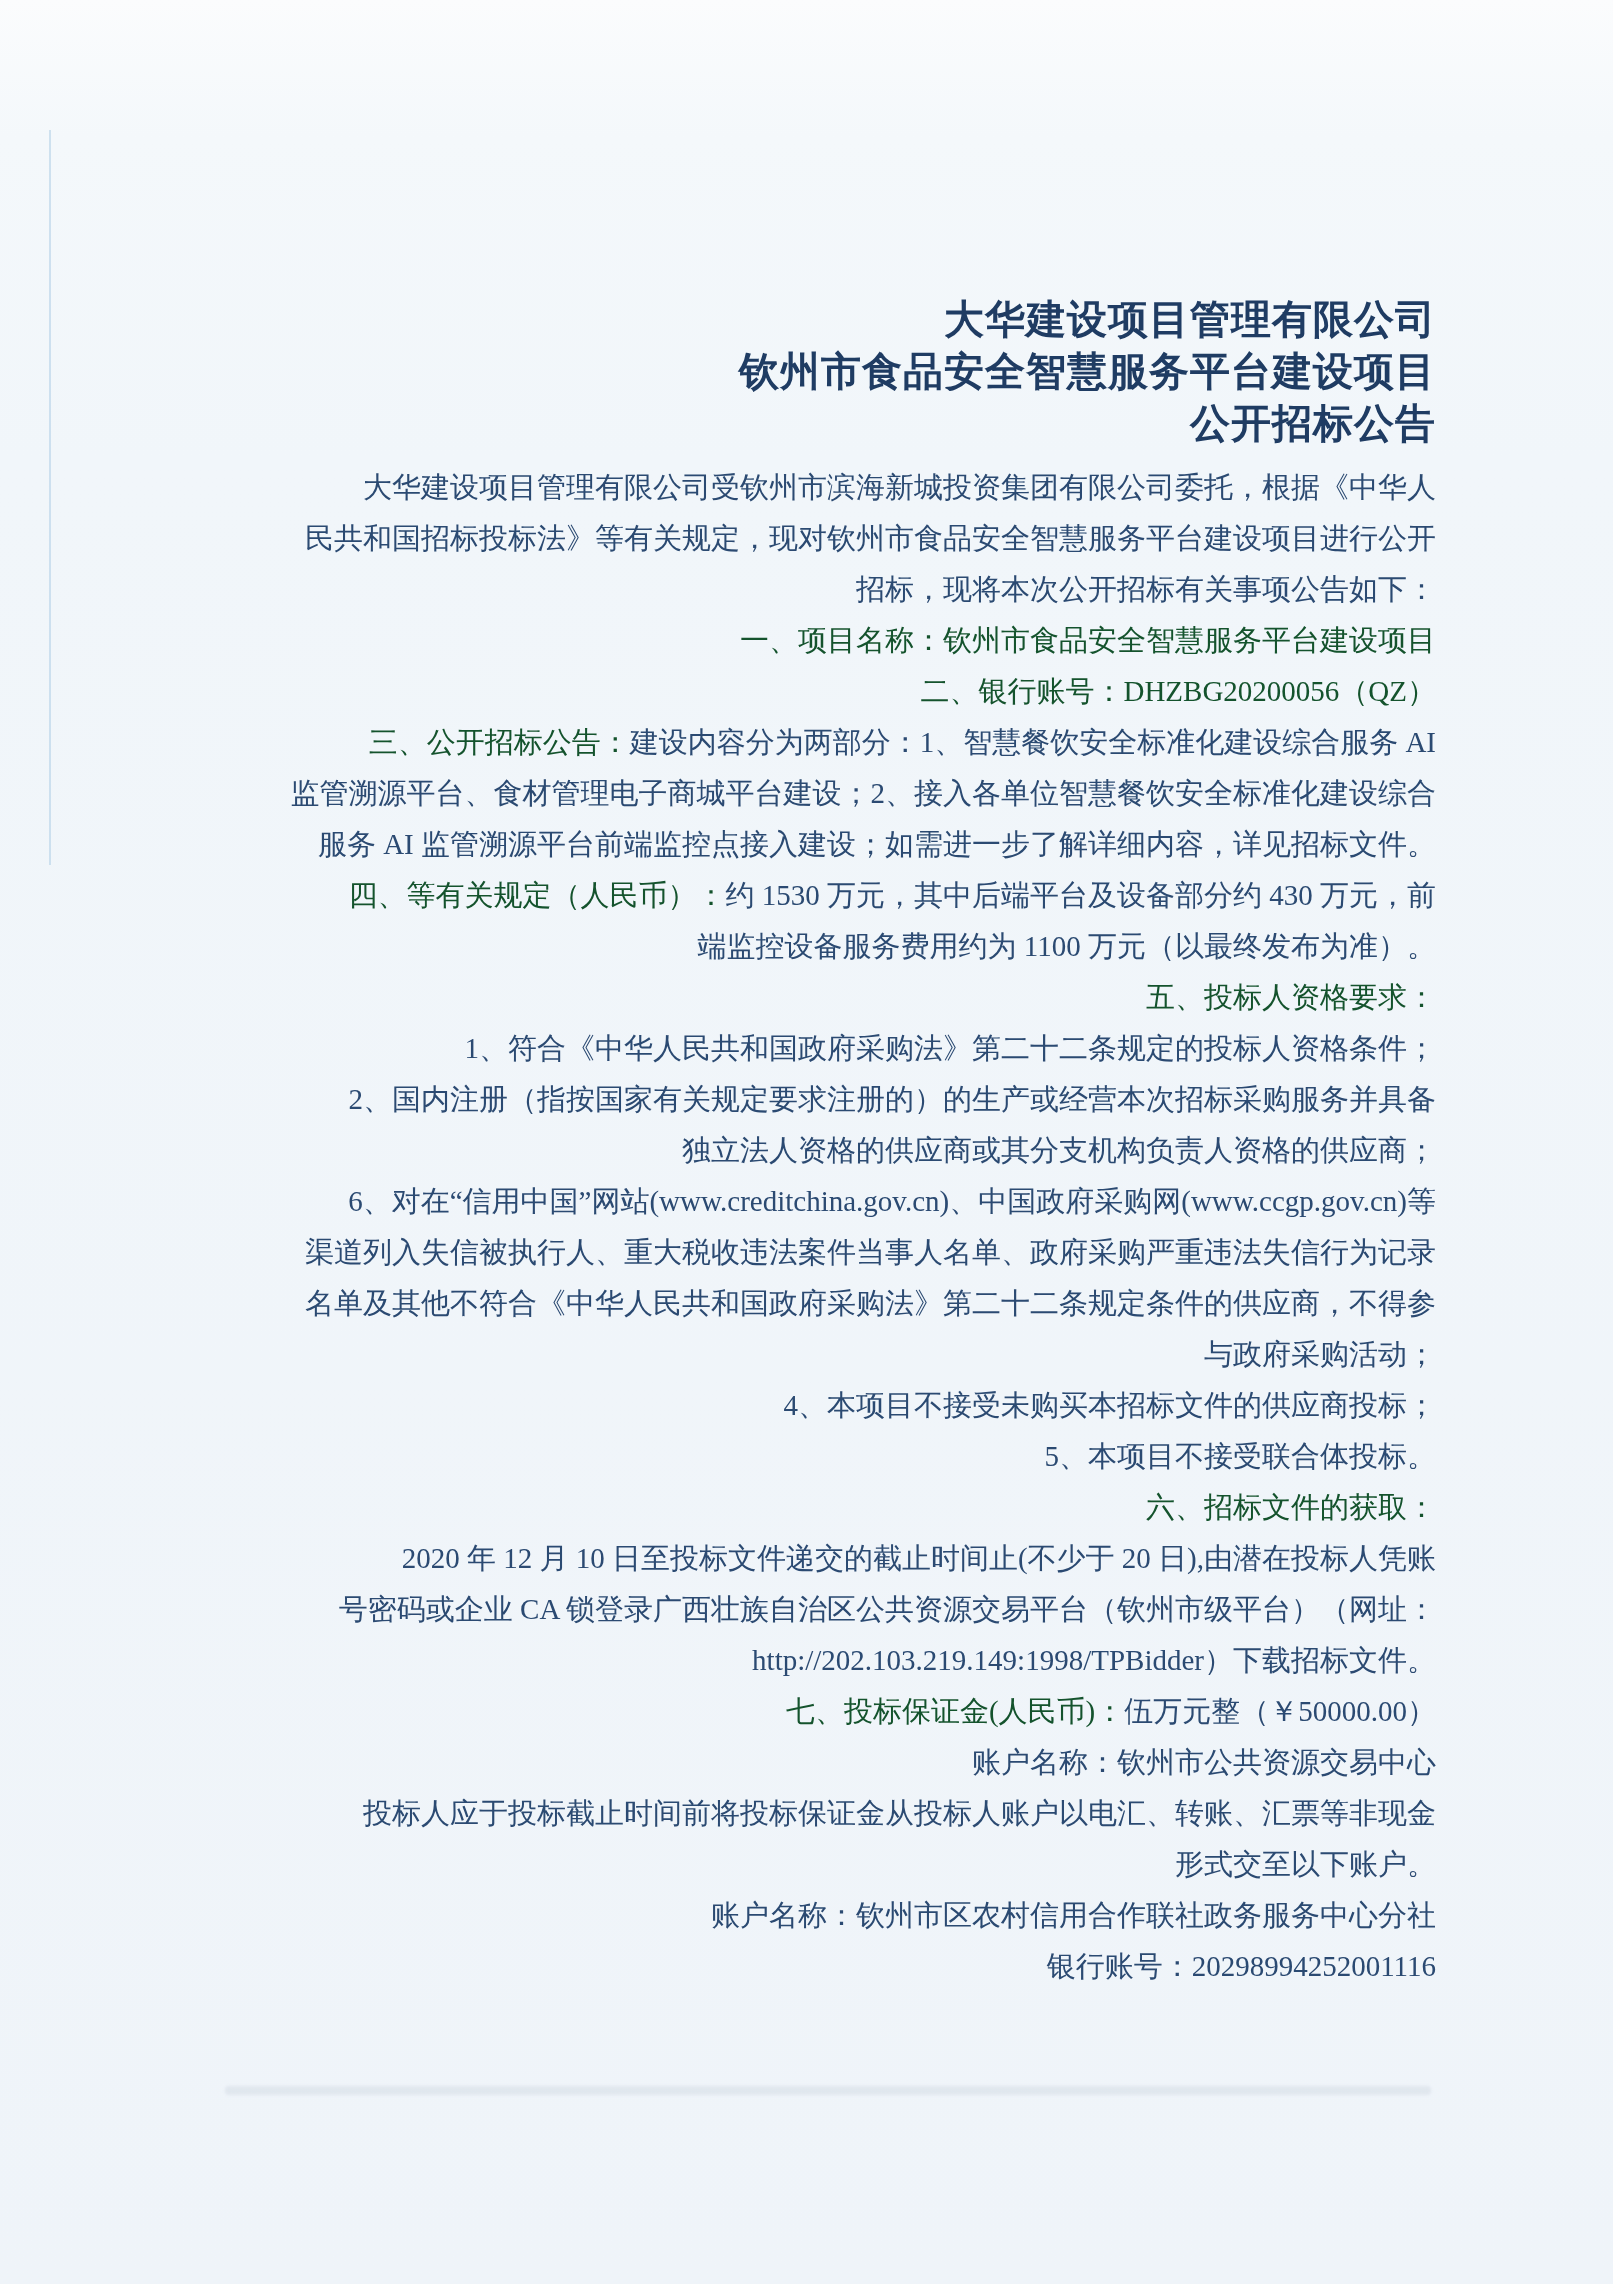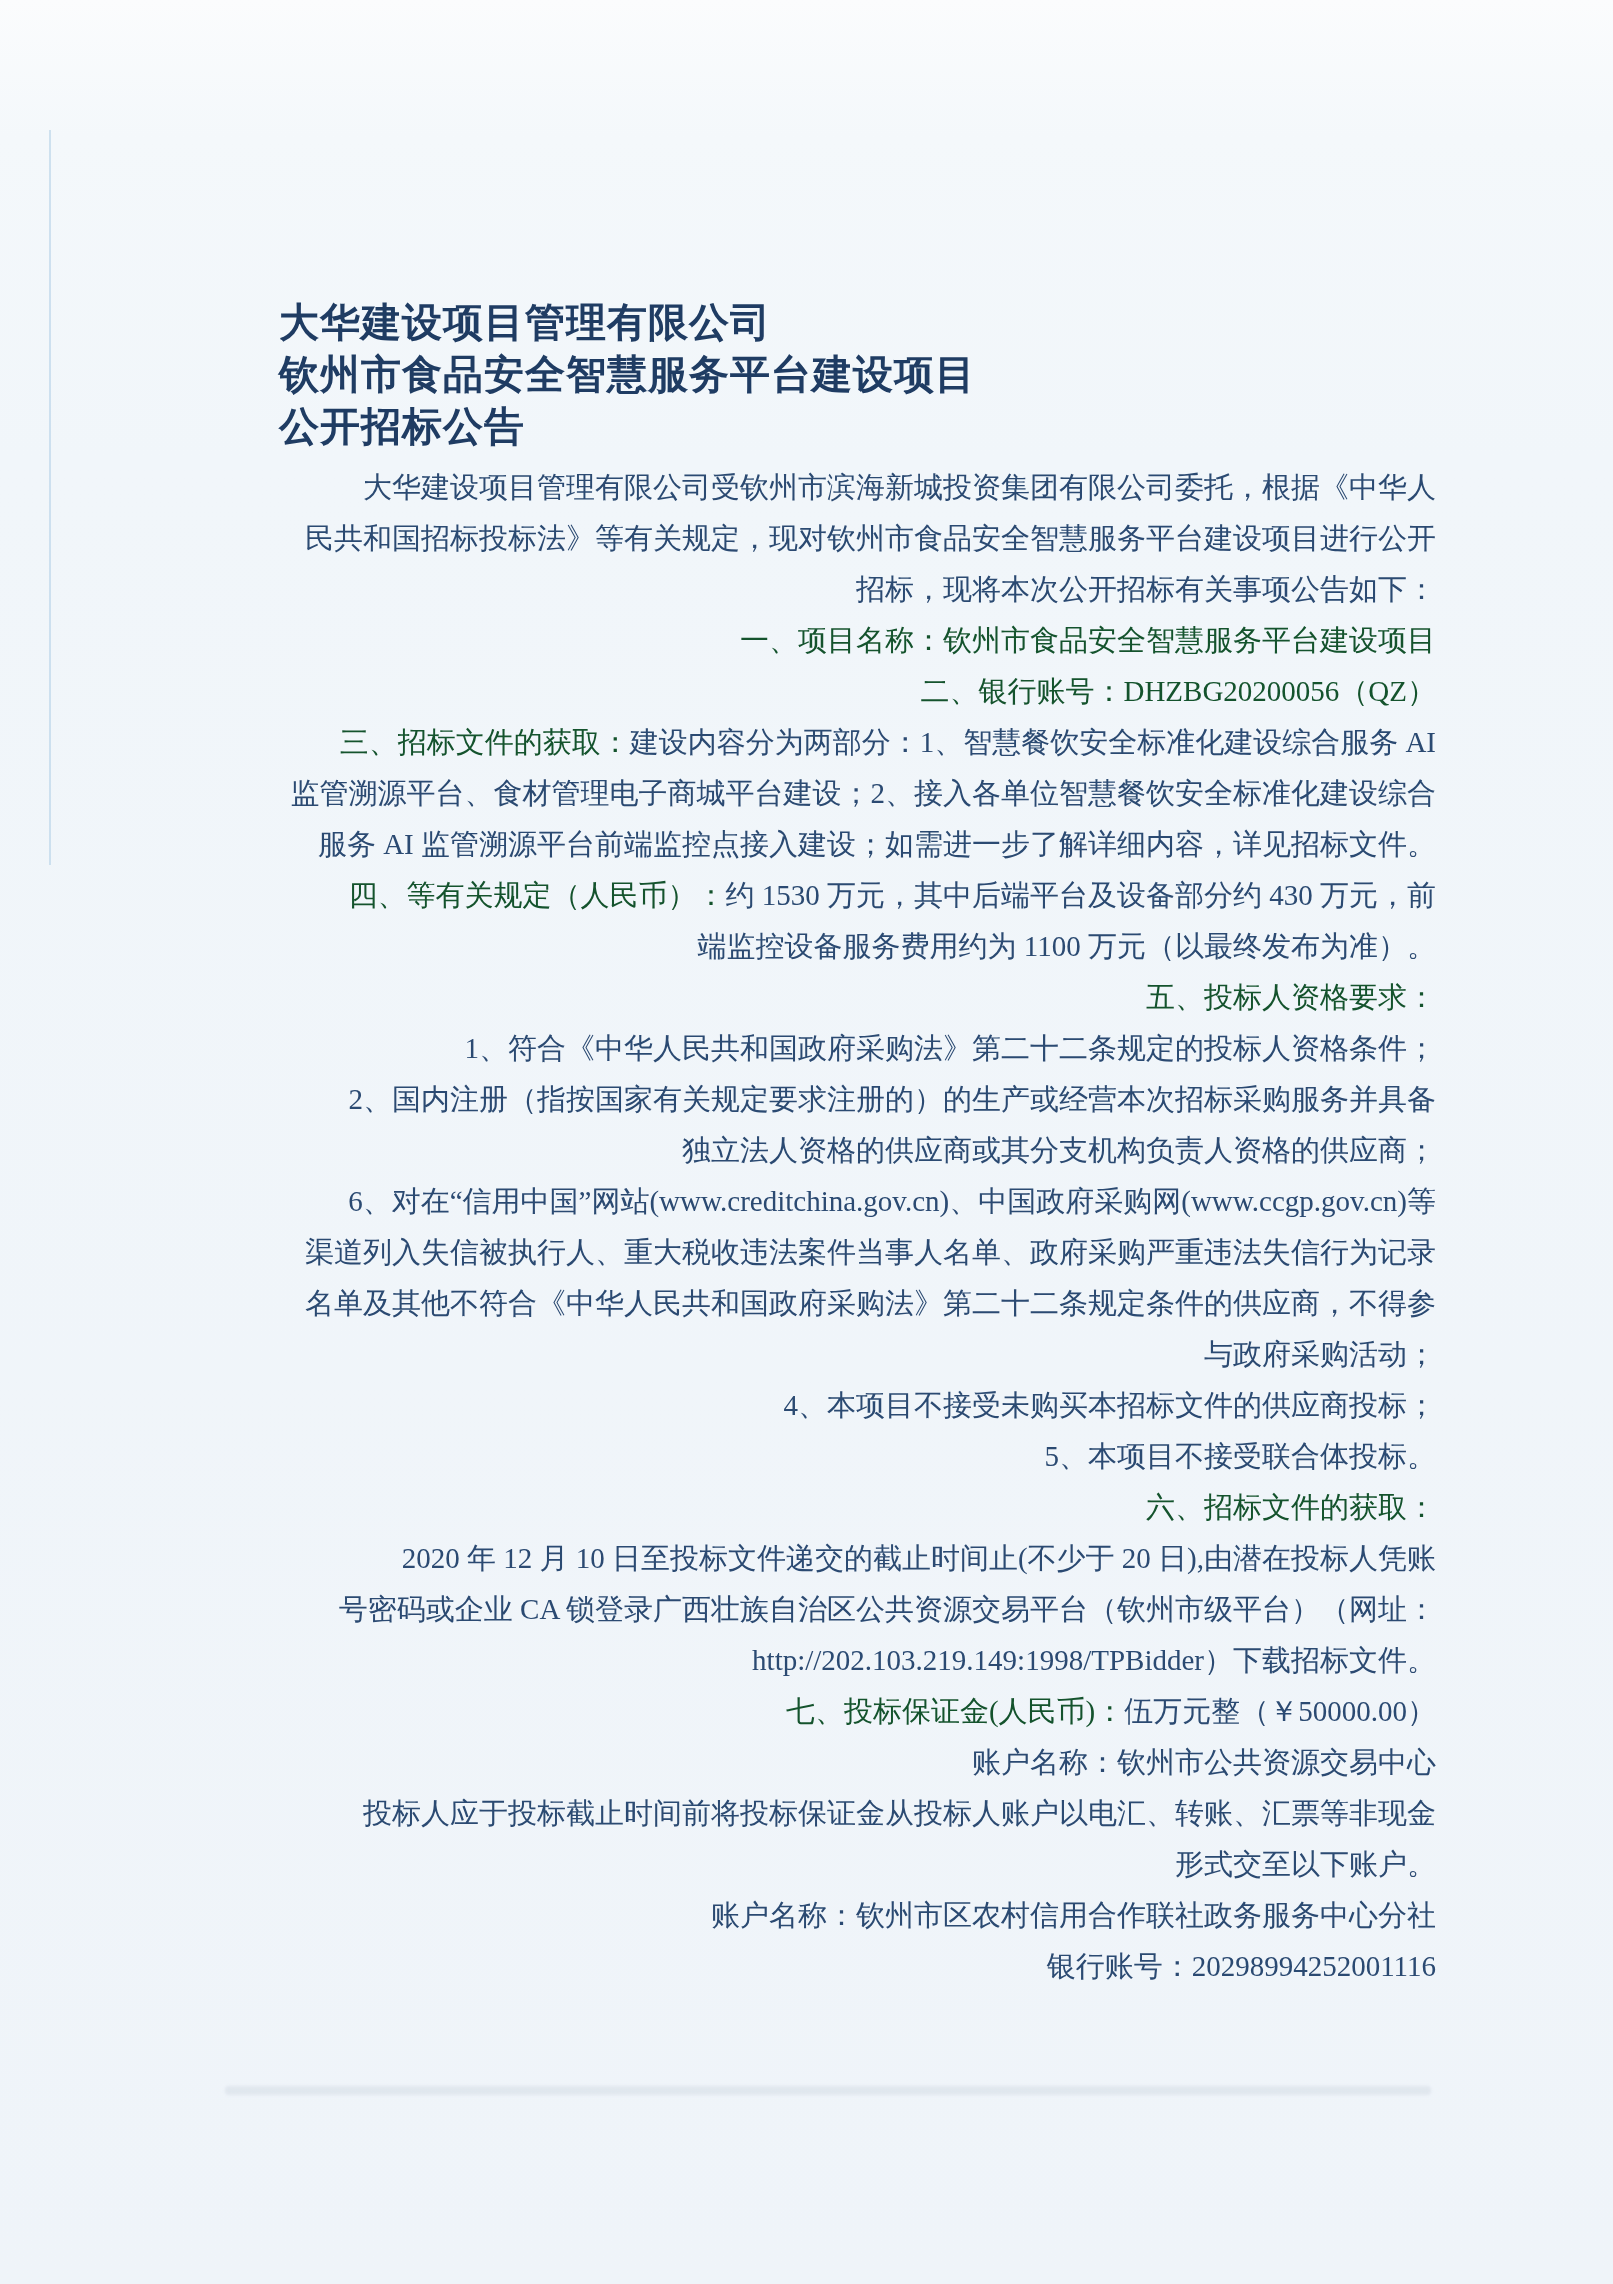--- a/index.html
+++ b/index.html
@@ -26,26 +26,27 @@
     position: absolute;
     top: 0; left: 0;
     width: 1613px;
     height: 2285px;
     box-sizing: border-box;
     padding: 297px 177px 0 279px;
   }
 
   .doc-title {
     width: 1157px;
-    text-align: left;
+    text-align: right;
     font-size: 40px;
     line-height: 52px;
     font-weight: 700;
     color: #1f3c63;
     letter-spacing: 1px;
+    font-family: Liberation Mono, monospace;
   }
 
   .doc-body {
     width: 1157px;
     margin-top: 8.8px;
     font-size: 29px;
     line-height: 51px;
     word-break: break-all;
     text-align: right;
   }
@@ -100,21 +101,21 @@
   </div>
 
   <div class="doc-body">
 
     <p><b></b><span>大华建设项目管理有限公司受钦州市滨海新城投资集团有限公司委托，根据《中华人民共和国招标投标法》等有关规定，现对钦州市食品安全智慧服务平台建设项目进行公开招标，现将本次公开招标有关事项公告如下：</span></p>
 
     <p><b>一、项目名称：钦州市食品安全智慧服务平台建设项目</b><span></span></p>
 
     <p><b>二、银行账号：DHZBG20200056（QZ）</b><span></span></p>
 
-    <p><b>三、招标文件的获取：</b><span>建设内容分为两部分：1、智慧餐饮安全标准化建设综合服务 AI 监管溯源平台、食材管理电子商城平台建设；2、接入各单位智慧餐饮安全标准化建设综合服务 AI 监管溯源平台前端监控点接入建设；如需进一步了解详细内容，详见招标文件。</span></p>
+    <p><b>三、公开招标公告：</b><span>建设内容分为两部分：1、智慧餐饮安全标准化建设综合服务 AI 监管溯源平台、食材管理电子商城平台建设；2、接入各单位智慧餐饮安全标准化建设综合服务 AI 监管溯源平台前端监控点接入建设；如需进一步了解详细内容，详见招标文件。</span></p>
 
     <p><b>四、等有关规定（人民币）：</b><span>约 1530 万元，其中后端平台及设备部分约 430 万元，前端监控设备服务费用约为 1100 万元（以最终发布为准）。</span></p>
 
     <p><b>五、投标人资格要求：</b><span></span></p>
 
     <p><span>1、符合《中华人民共和国政府采购法》第二十二条规定的投标人资格条件；</span></p>
 
     <p><span>2、国内注册（指按国家有关规定要求注册的）的生产或经营本次招标采购服务并具备独立法人资格的供应商或其分支机构负责人资格的供应商；</span></p>
 
     <p><span>6、对在“信用中国”网站(www.creditchina.gov.cn)、中国政府采购网(www.ccgp.gov.cn)等渠道列入失信被执行人、重大税收违法案件当事人名单、政府采购严重违法失信行为记录名单及其他不符合《中华人民共和国政府采购法》第二十二条规定条件的供应商，不得参与政府采购活动；</span></p>

